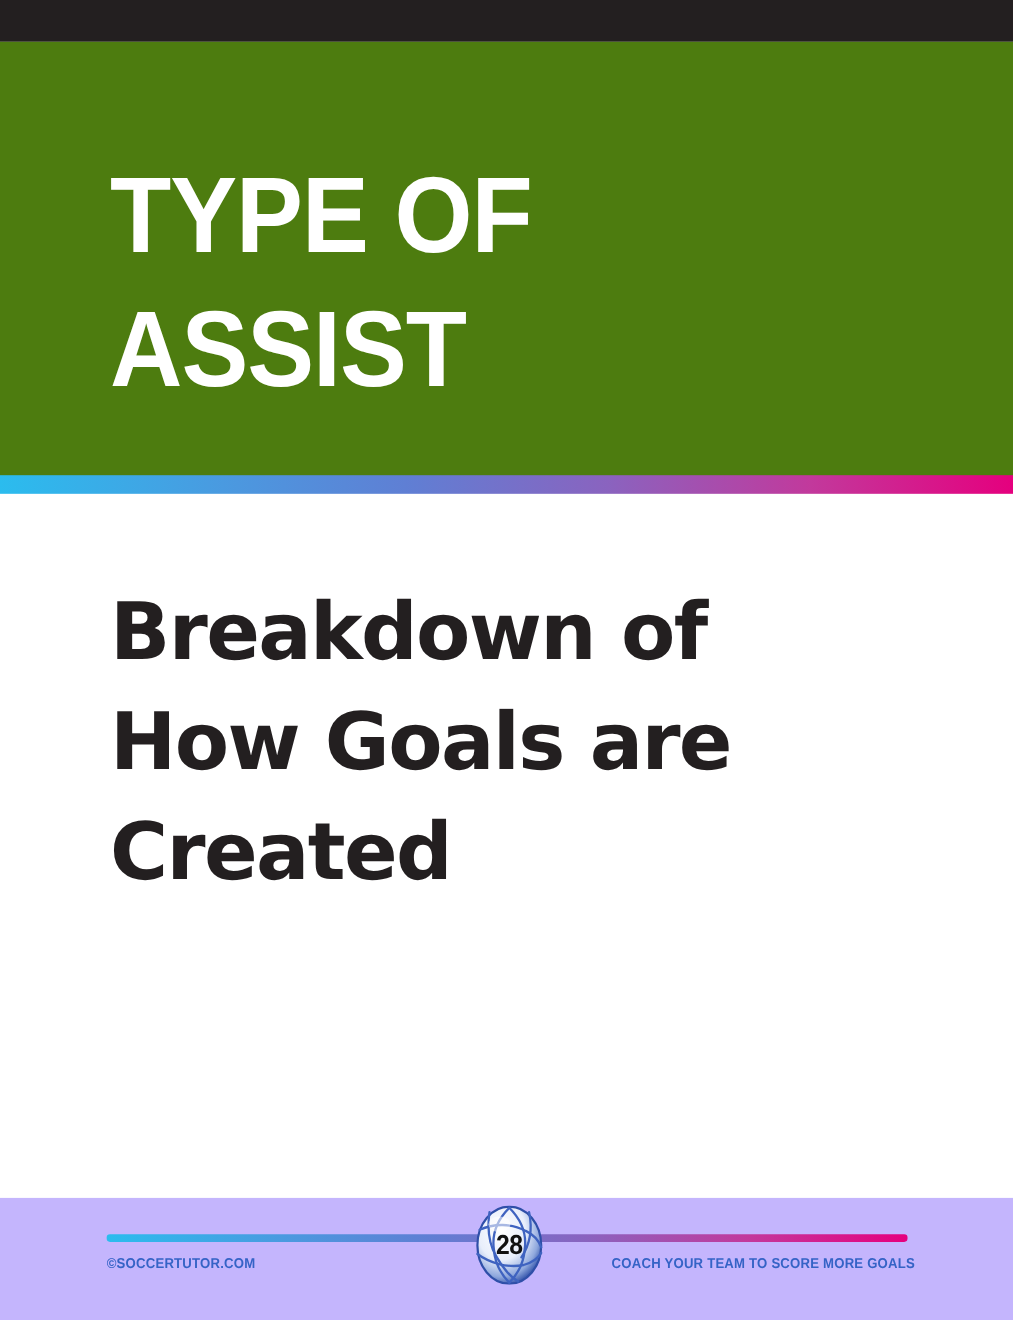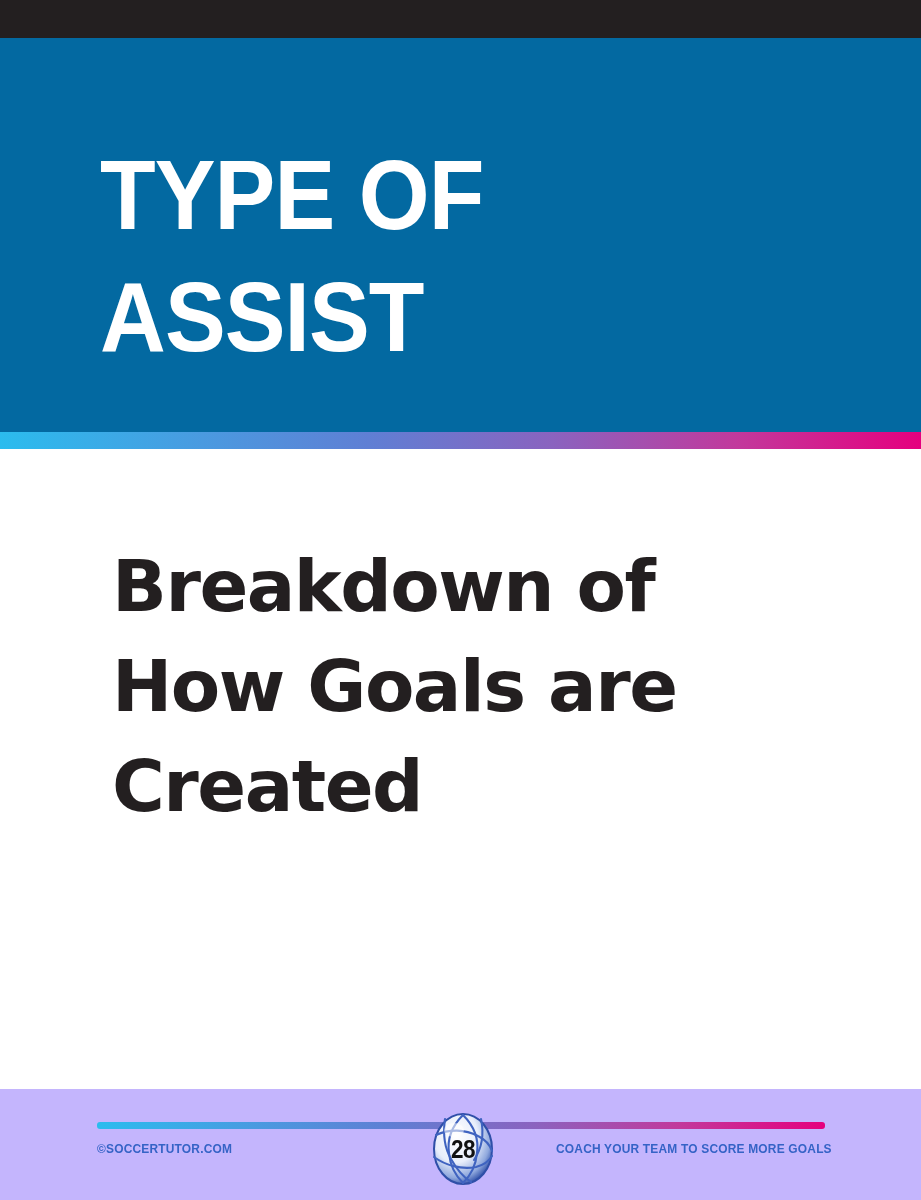--- a/index.html
+++ b/index.html
@@ -26,21 +26,21 @@
     background: #231f20;
   }
 
   
   .hero-panel {
     position: absolute;
     left: 0;
     top: 38px;
     width: 921px;
     height: 408px;
-    background: #0369a1;
+    background: #4d7c0f;
   }
   .hero-title {
     position: absolute;
     left: 100px;
     top: 96px;
     margin: 0;
     color: #ffffff;
     font-family: "Liberation Sans Narrow", "Liberation Sans", sans-serif;
     font-size: 98px;
     line-height: 122px;
@@ -68,21 +68,21 @@
     left: 0;
     top: 449px;
     width: 921px;
     height: 640px;
     background: #ffffff;
   }
   .body-heading {
     position: absolute;
     left: 100px;
     top: 75px;
-    margin: 12px;
+    margin: 0;
     color: #231f20;
     font-family: "DejaVu Sans", sans-serif;
     font-size: 72px;
     line-height: 100px;
     font-weight: bold;
     letter-spacing: -1.5px;
     white-space: pre-line;
     width: 680px;
   }
 
@@ -128,21 +128,21 @@
     letter-spacing: 0.2px;
     transform: scaleX(0.92);
     transform-origin: left top;
     white-space: nowrap;
   }
 
   
   .page-ball {
     position: absolute;
     left: 431px;
-    top: 24px;
+    top: 7px;
     width: 64px;
     height: 72px;
   }
   .page-ball svg {
     display: block;
     width: 64px;
     height: 72px;
   }
   .page-ball-number {
     position: absolute;

